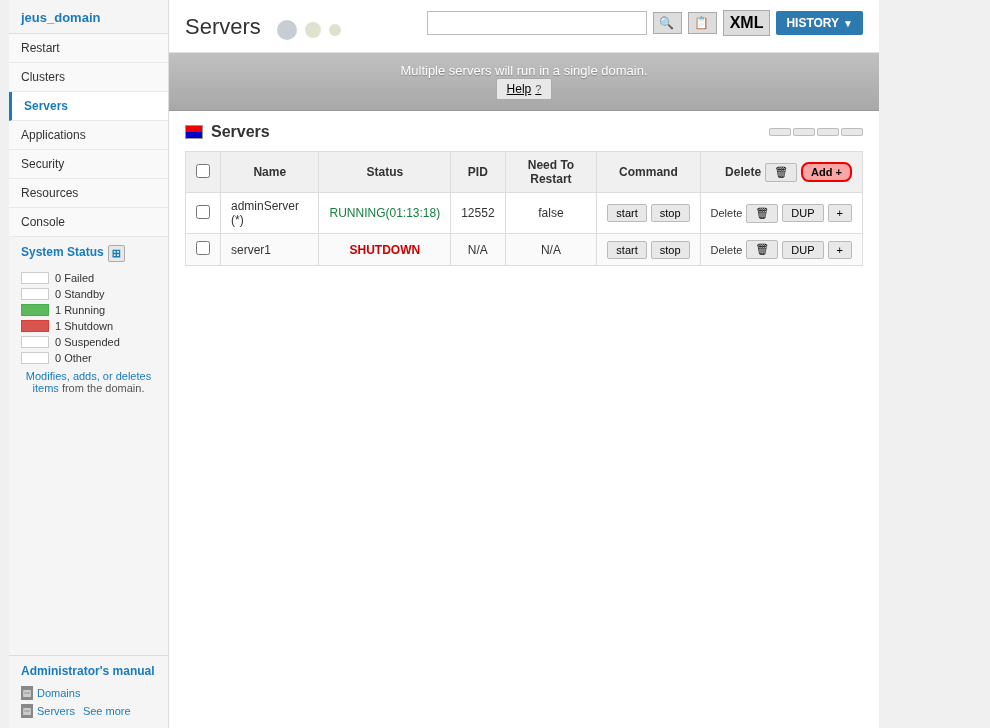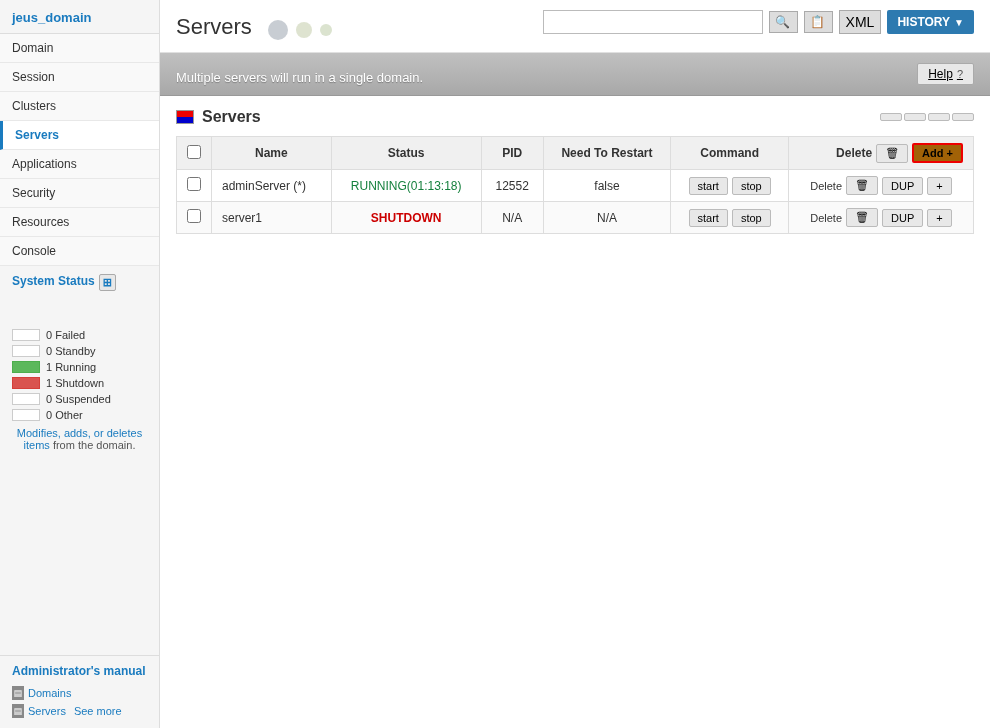--- a/index.html
+++ b/index.html
@@ -1,27 +1,27 @@
 <!DOCTYPE html>
 <html><head>
   <meta charset="utf-8">
   <style>
     * { box-sizing: border-box; margin: 0; padding: 0; }
     body { font-family: Arial, Helvetica, sans-serif; font-size: 12px; background: #f0f0f0; color: #333; }
 
     
-    .app-container { display: flex; height: 728px; width: 990px; overflow: hidden; }
+    .app-container { display: flex; height: 728px; width: 879px; overflow: hidden; padding-left: 9px; }
 
     
     .sidebar { width: 160px; min-width: 160px; background: #f5f5f5; border-right: 1px solid #ddd; display: flex; flex-direction: column; }
     .sidebar-domain { color: #1a7bbf; font-size: 13px; font-weight: bold; padding: 10px 12px 8px; border-bottom: 1px solid #ddd; }
     .sidebar-nav-item { padding: 7px 12px; border-bottom: 1px solid #e8e8e8; cursor: pointer; color: #333; font-size: 12px; background: #f9f9f9; }
     .sidebar-nav-item.active { color: #1a7bbf; font-weight: bold; background: #fff; border-left: 3px solid #1a7bbf; }
     .sidebar-section-title { color: #1a7bbf; font-size: 12px; font-weight: bold; padding: 8px 12px 4px; display: flex; align-items: flex-start; gap: 4px; }
-    .sidebar-status { padding: 4px 12px; margin-top: 28px; }
+    .sidebar-status { padding: 4px 12px; }
     .status-row { display: flex; align-items: center; gap: 6px; padding: 2px 0; font-size: 11px; }
     .status-bar { width: 28px; height: 12px; border: 1px solid #ccc; background: #fff; flex-shrink: 0; }
     .status-bar.green { background: #5cb85c; border-color: #4cae4c; }
     .status-bar.red { background: #d9534f; border-color: #d43f3a; }
     .sidebar-buttons { padding: 10px 12px; display: flex; flex-direction: column; gap: 6px; }
     .btn-runtime { background: #333; color: #fff; border: none; padding: 7px 10px; cursor: pointer; font-size: 12px; font-weight: bold; width: 100%; text-align: center; border-radius: 2px; }
     .btn-lock-edit { background: #1a1a1a; color: #fff; border: 2px solid #e00; padding: 7px 10px; cursor: pointer; font-size: 12px; font-weight: bold; width: 100%; text-align: center; border-radius: 2px; }
     .sidebar-desc { padding: 0 12px 8px; font-size: 11px; color: #555; text-align: center; }
     .sidebar-desc a { color: #1a7bbf; text-decoration: none; }
     .sidebar-manual { padding: 8px 12px; border-top: 1px solid #ddd; margin-top: auto; }
@@ -31,21 +31,21 @@
     .sidebar-see-more { color: #1a7bbf; font-size: 11px; text-decoration: none; margin-left: 4px; }
 
     
     .main-content { flex: 1; display: flex; flex-direction: column; background: #fff; overflow: auto; }
     .page-title { font-size: 22px; font-weight: normal; color: #333; padding: 8px 0; }
     .search-box { border: 1px solid #bbb; padding: 4px 8px; font-size: 12px; width: 220px; }
     .icon-btn { background: #ddd; border: 1px solid #aaa; cursor: pointer; padding: 3px 6px; font-size: 12px; }
     .history-btn { background: #2d7ab0; color: #fff; border: none; padding: 5px 10px; font-size: 12px; cursor: pointer; display: flex; align-items: center; gap: 4px; border-radius: 2px; font-weight: bold; }
 
     
-    .info-banner { background: linear-gradient(to bottom, #c0c0c0, #a8a8a8); padding: 10px 16px; display: flex; justify-content: space-between; align-items: flex-end; border-bottom: 1px solid #999; }
+    .info-banner { background: linear-gradient(to bottom, #c0c0c0, #a8a8a8); padding: 10px 16px; display: flex; justify-content: space-between; align-items: center; border-bottom: 1px solid #999; flex-direction: column; }
     .info-text { color: #fff; font-size: 13px; text-shadow: 0 1px 1px rgba(0,0,0,0.3); }
     .help-btn { background: #e8e8e8; border: 1px solid #aaa; padding: 3px 10px; cursor: pointer; font-size: 12px; display: flex; align-items: center; gap: 4px; border-radius: 2px; text-decoration: underline; }
 
     
     .servers-section { padding: 12px 16px; }
     .servers-header { display: flex; justify-content: space-between; align-items: center; margin-bottom: 10px; }
     .servers-title { font-size: 16px; display: flex; align-items: center; gap: 8px; }
     .group-btns { display: flex; gap: 2px; }
     .group-btn { background: #e8e8e8; border: 1px solid #bbb; padding: 3px 10px; cursor: pointer; font-size: 12px; color: #555; border-radius: 2px; }
 
@@ -53,34 +53,33 @@
     .servers-table { width: 100%; border-collapse: collapse; border: 1px solid #ddd; }
     .servers-table th { background: #f0f0f0; border: 1px solid #ddd; padding: 6px 10px; text-align: center; font-size: 12px; font-weight: bold; }
     .servers-table td { border: 1px solid #ddd; padding: 6px 10px; text-align: center; font-size: 12px; }
     .servers-table tr:nth-child(even) { background: #fafafa; }
     .checkbox { width: 14px; height: 14px; cursor: pointer; }
     .server-name { text-align: left !important; }
     .status-running { color: #15803d; }
     .status-shutdown { color: #cc0000; font-weight: bold; }
     .cmd-btn { background: #e8e8e8; border: 1px solid #bbb; padding: 2px 8px; cursor: pointer; font-size: 11px; border-radius: 2px; }
     .action-btn { background: #e8e8e8; border: 1px solid #bbb; padding: 2px 8px; cursor: pointer; font-size: 11px; border-radius: 2px; }
-    .add-btn { background: #a16207; border: 2px solid #e00; padding: 2px 8px; cursor: pointer; font-size: 11px; border-radius: 2px; font-weight: bold; }
+    .add-btn { background: #fca5a5; border: 2px solid #e00; padding: 2px 8px; cursor: pointer; font-size: 11px; border-radius: 8px; font-weight: bold; }
     .btn-cell { display: flex; align-items: center; gap: 4px; justify-content: center; }
     .th-actions { display: flex; align-items: center; justify-content: flex-end; gap: 4px; }
   </style>
 </head>
 <body>
 
 <div class="app-container">
 
   <div class="sidebar">
     <div class="sidebar-domain">jeus_domain</div>
 
-    <div class="sidebar-nav-item">Domain</div>
-    <div class="sidebar-nav-item">Session</div>
+    <div class="sidebar-nav-item">Restart</div>
     <div class="sidebar-nav-item">Clusters</div>
     <div class="sidebar-nav-item active">Servers</div>
     <div class="sidebar-nav-item">Applications</div>
     <div class="sidebar-nav-item">Security</div>
     <div class="sidebar-nav-item">Resources</div>
     <div class="sidebar-nav-item">Console</div>
 
     <div class="sidebar-section-title">
       <span>System Status</span>
       <span style="cursor:pointer;font-size:11px;border:1px solid #aaa;padding:1px 3px;background:#e8e8e8;border-radius:2px;">⊞</span>
@@ -140,21 +139,21 @@
         <div style="display:flex; gap:8px; align-items:center; padding-bottom:8px;">
           <div style="width:20px;height:20px;border-radius:50%;background:#b0b8c0;opacity:0.7;"></div>
           <div style="width:16px;height:16px;border-radius:50%;background:#c8d0b0;opacity:0.6;"></div>
           <div style="width:12px;height:12px;border-radius:50%;background:#b8c8a0;opacity:0.5;"></div>
         </div>
       </div>
       <div style="display:flex; align-items:center; gap:6px; padding-top:4px;">
         <input type="text" class="search-box" style="">
         <button class="icon-btn">🔍</button>
         <button class="icon-btn">📋</button>
-        <button class="icon-btn" style="font-size:14px;font-weight:normal;">XML</button>
+        <button class="icon-btn" style="font-size:16px;font-weight:bold;">XML</button>
         <button class="history-btn">
           <span>HISTORY</span>
           <span style="font-size:10px;">▼</span>
         </button>
       </div>
     </div>
 
     <div class="info-banner">
       <span class="info-text">Multiple servers will run in a single domain.</span>
       <button class="help-btn">

